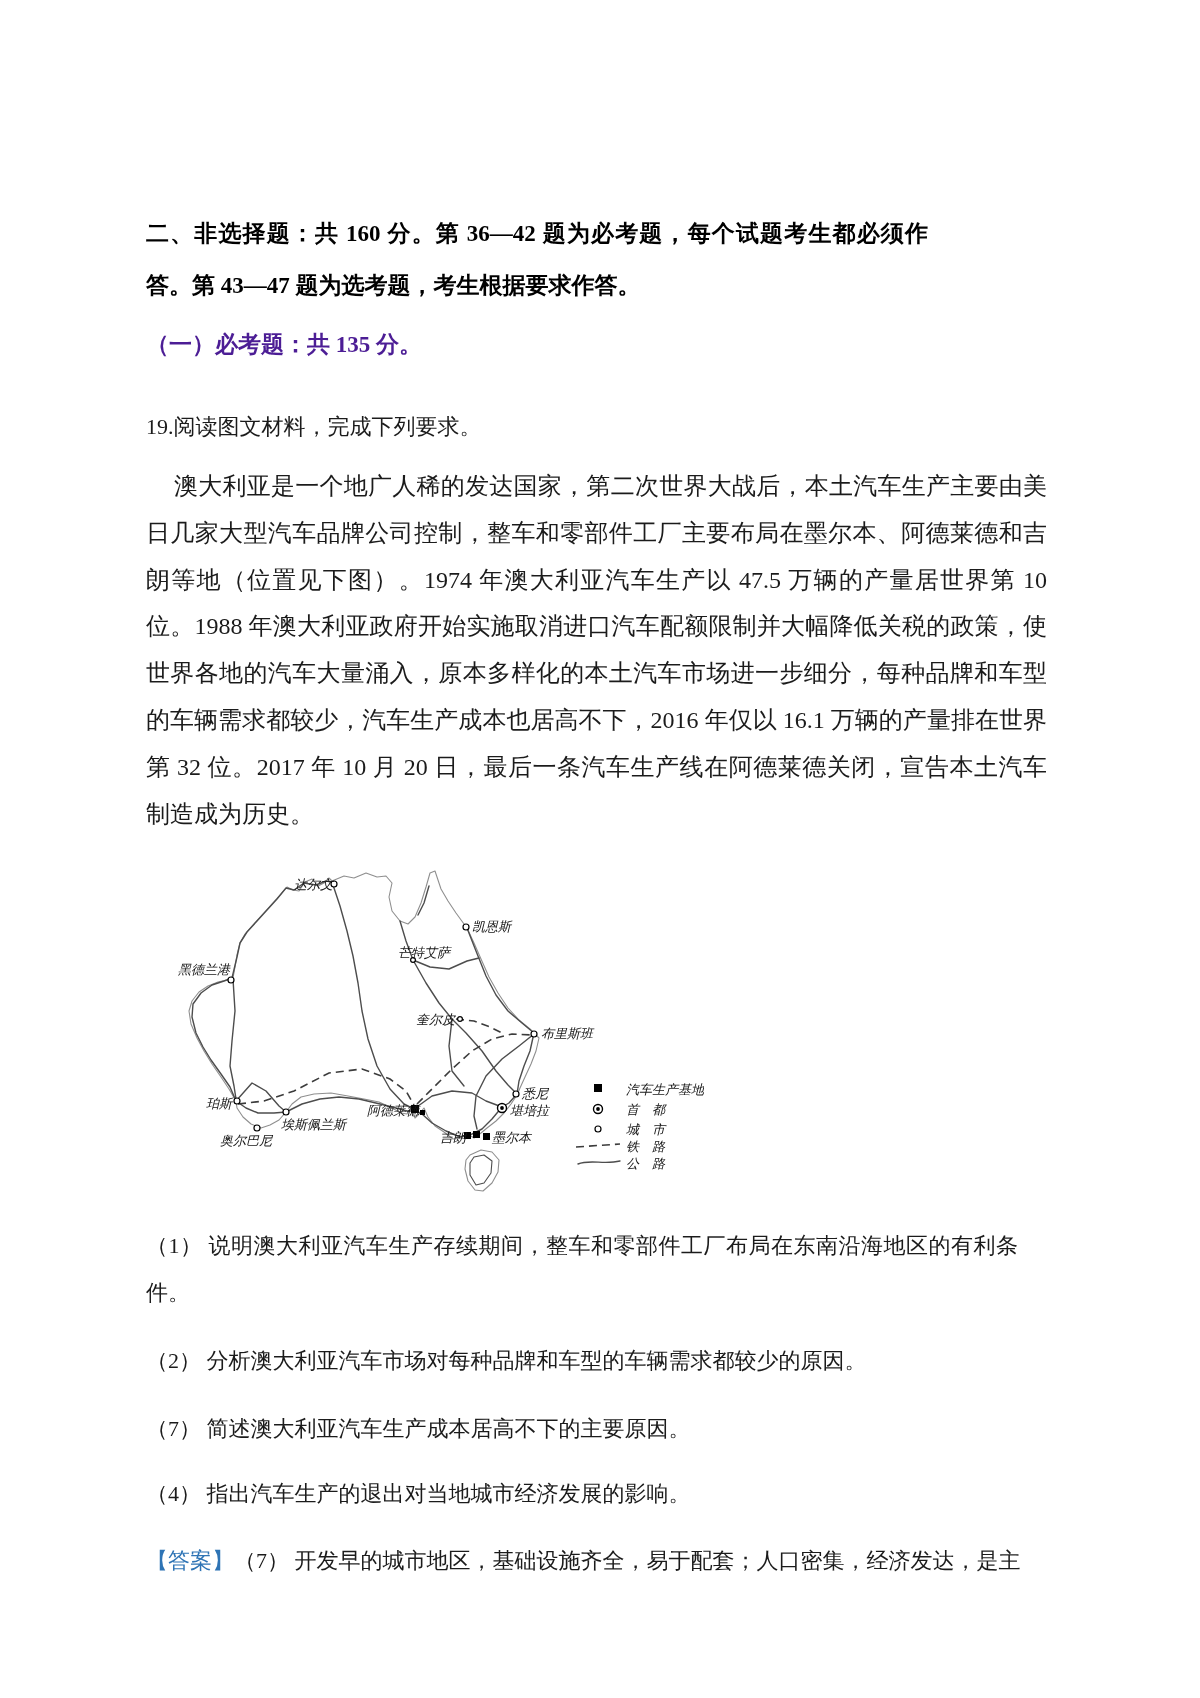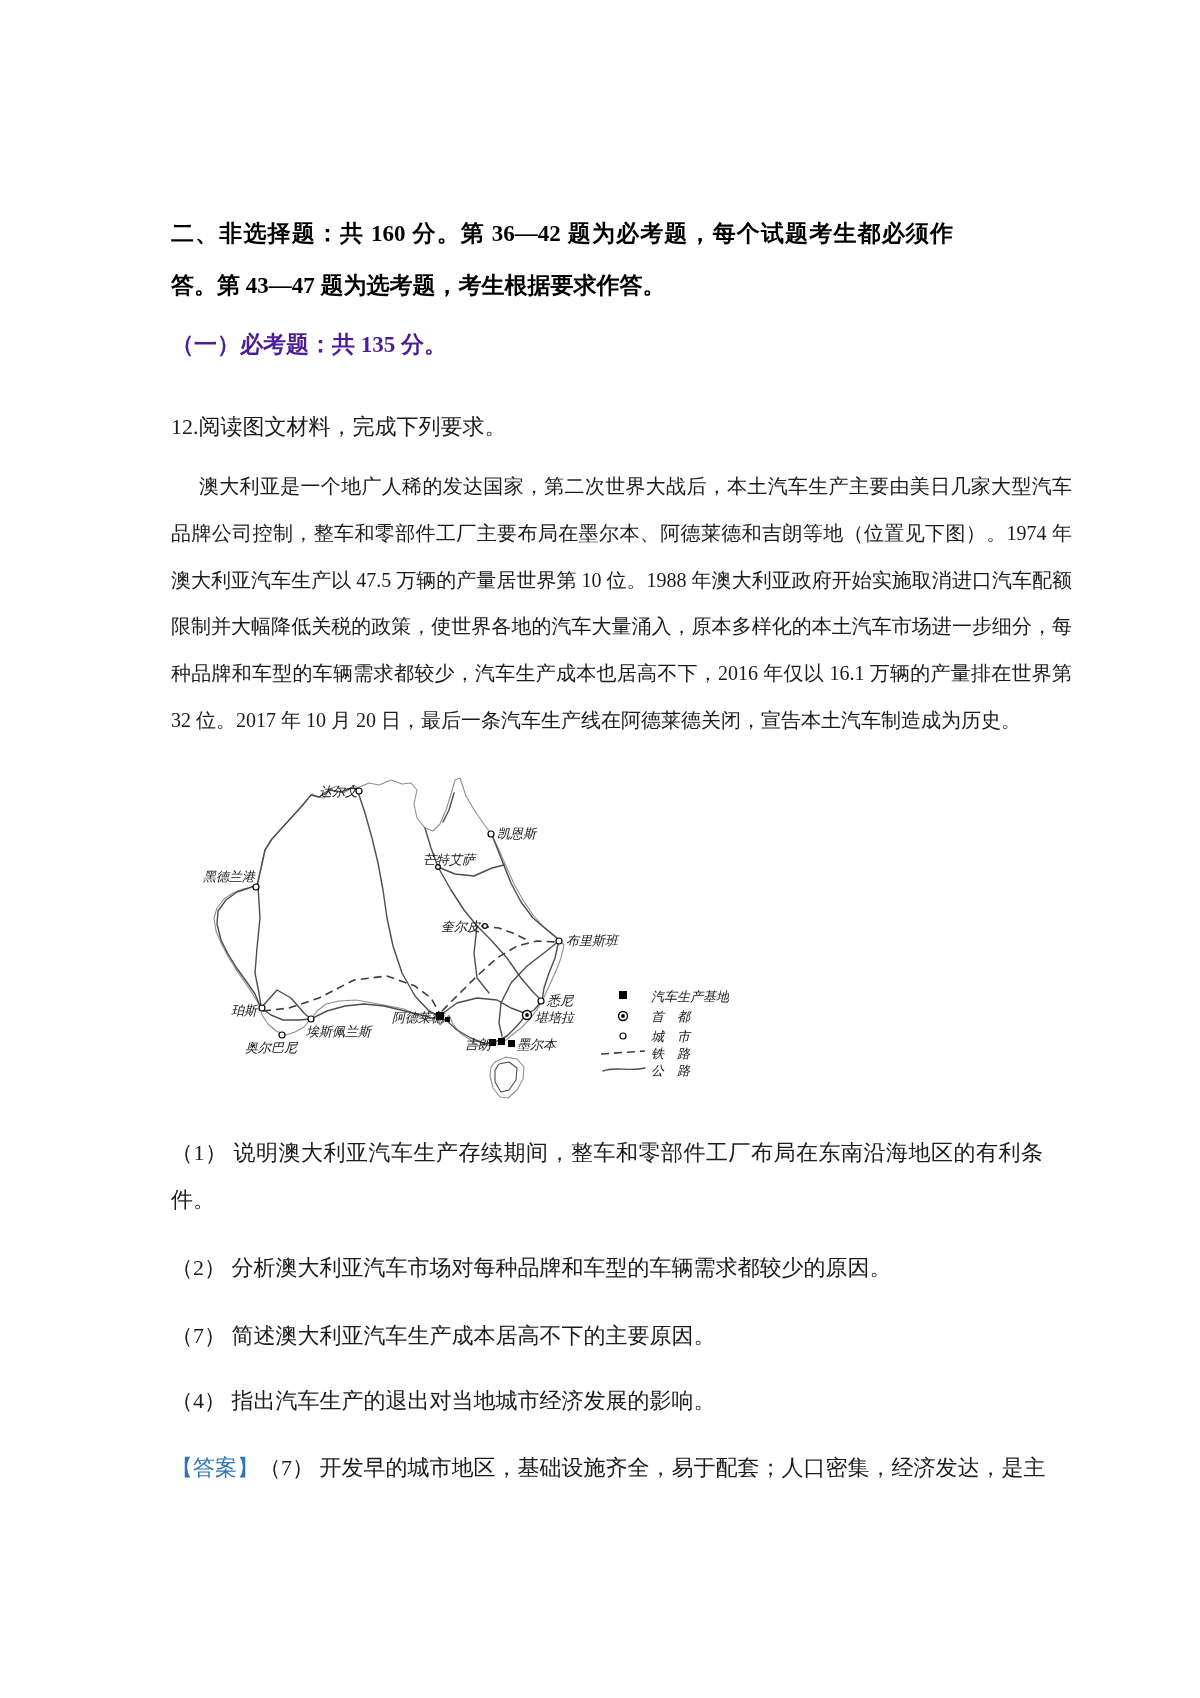--- a/index.html
+++ b/index.html
@@ -1,31 +1,31 @@
 <!DOCTYPE html>
 <html><head>
 <meta charset="utf-8">
 <style>
   html,body{margin:0;padding:0;}
   body{
     width:1200px;height:1698px;position:relative;background:#ffffff;
     font-family:"Liberation Serif","DejaVu Serif",serif;color:#1b1b1b;
     overflow:hidden;
   }
-  .content{position:absolute;left:171px;top:0;width:901px;}
+  .content{position:absolute;left:146px;top:0;width:901px;}
   .sec-header{
     margin:208px 0 0 0;width:782px;font-size:23px;font-weight:bold;
     line-height:52px;color:#000;text-align:justify;
   }
   .sub-header{
     margin:7px 0 0 0;font-size:23px;font-weight:bold;line-height:52px;color:#4c1d95;
   }
   .q12-intro{margin:32px 0 0 0;font-size:22px;line-height:47px;}
   .passage{
-    margin:13px 0 0 0;width:901px;font-size:20px;line-height:46.8px;
+    margin:13px 0 0 0;width:901px;font-size:24px;line-height:46.8px;
     text-align:justify;text-indent:28px;
   }
   .map-figure{position:relative;margin-top:24px;height:345px;width:901px;font-style:italic;}
   .map-figure svg{position:absolute;left:-12px;top:0;}
   .question{
     margin:21px 0 0 0;width:872px;font-size:22px;line-height:47px;text-align:justify;
   }
   .question.first{margin-top:16px;}
   .question.q4{margin-top:18px;}
   .answer-line{margin:20px 0 0 0;width:901px;font-size:22px;line-height:47px;text-align:justify;}
@@ -42,21 +42,21 @@
 </style>
 </head>
 <body>
 
 <div class="content">
 
   <p class="sec-header">二、非选择题：共 160 分。第 36—42 题为必考题，每个试题考生都必须作答。第 43—47 题为选考题，考生根据要求作答。</p>
 
   <p class="sub-header">（一）必考题：共 135 分。</p>
 
-  <p class="q12-intro">12.阅读图文材料，完成下列要求。</p>
+  <p class="q12-intro">19.阅读图文材料，完成下列要求。</p>
 
   <p class="passage">澳大利亚是一个地广人稀的发达国家，第二次世界大战后，本土汽车生产主要由美日几家大型汽车品牌公司控制，整车和零部件工厂主要布局在墨尔本、阿德莱德和吉朗等地（位置见下图）。1974 年澳大利亚汽车生产以 47.5 万辆的产量居世界第 10 位。1988 年澳大利亚政府开始实施取消进口汽车配额限制并大幅降低关税的政策，使世界各地的汽车大量涌入，原本多样化的本土汽车市场进一步细分，每种品牌和车型的车辆需求都较少，汽车生产成本也居高不下，2016 年仅以 16.1 万辆的产量排在世界第 32 位。2017 年 10 月 20 日，最后一条汽车生产线在阿德莱德关闭，宣告本土汽车制造成为历史。</p>
 
   <div class="map-figure">
     <svg width="570" height="345" viewBox="0 0 570 345">
 
       <polygon class="coast" points="
         198,20 210,15 220,17 232,12 243,16 252,15 258,22 255,36 258,50 266,60 274,63 281,56
         287,42 292,26 296,12 301,10 303,16 307,28 314,40 322,52 330,63 333,67 340,82 347,98
         355,116 364,132 374,147 385,159 396,168 405,177 402,190 397,203 391,216 386,227 383,234

